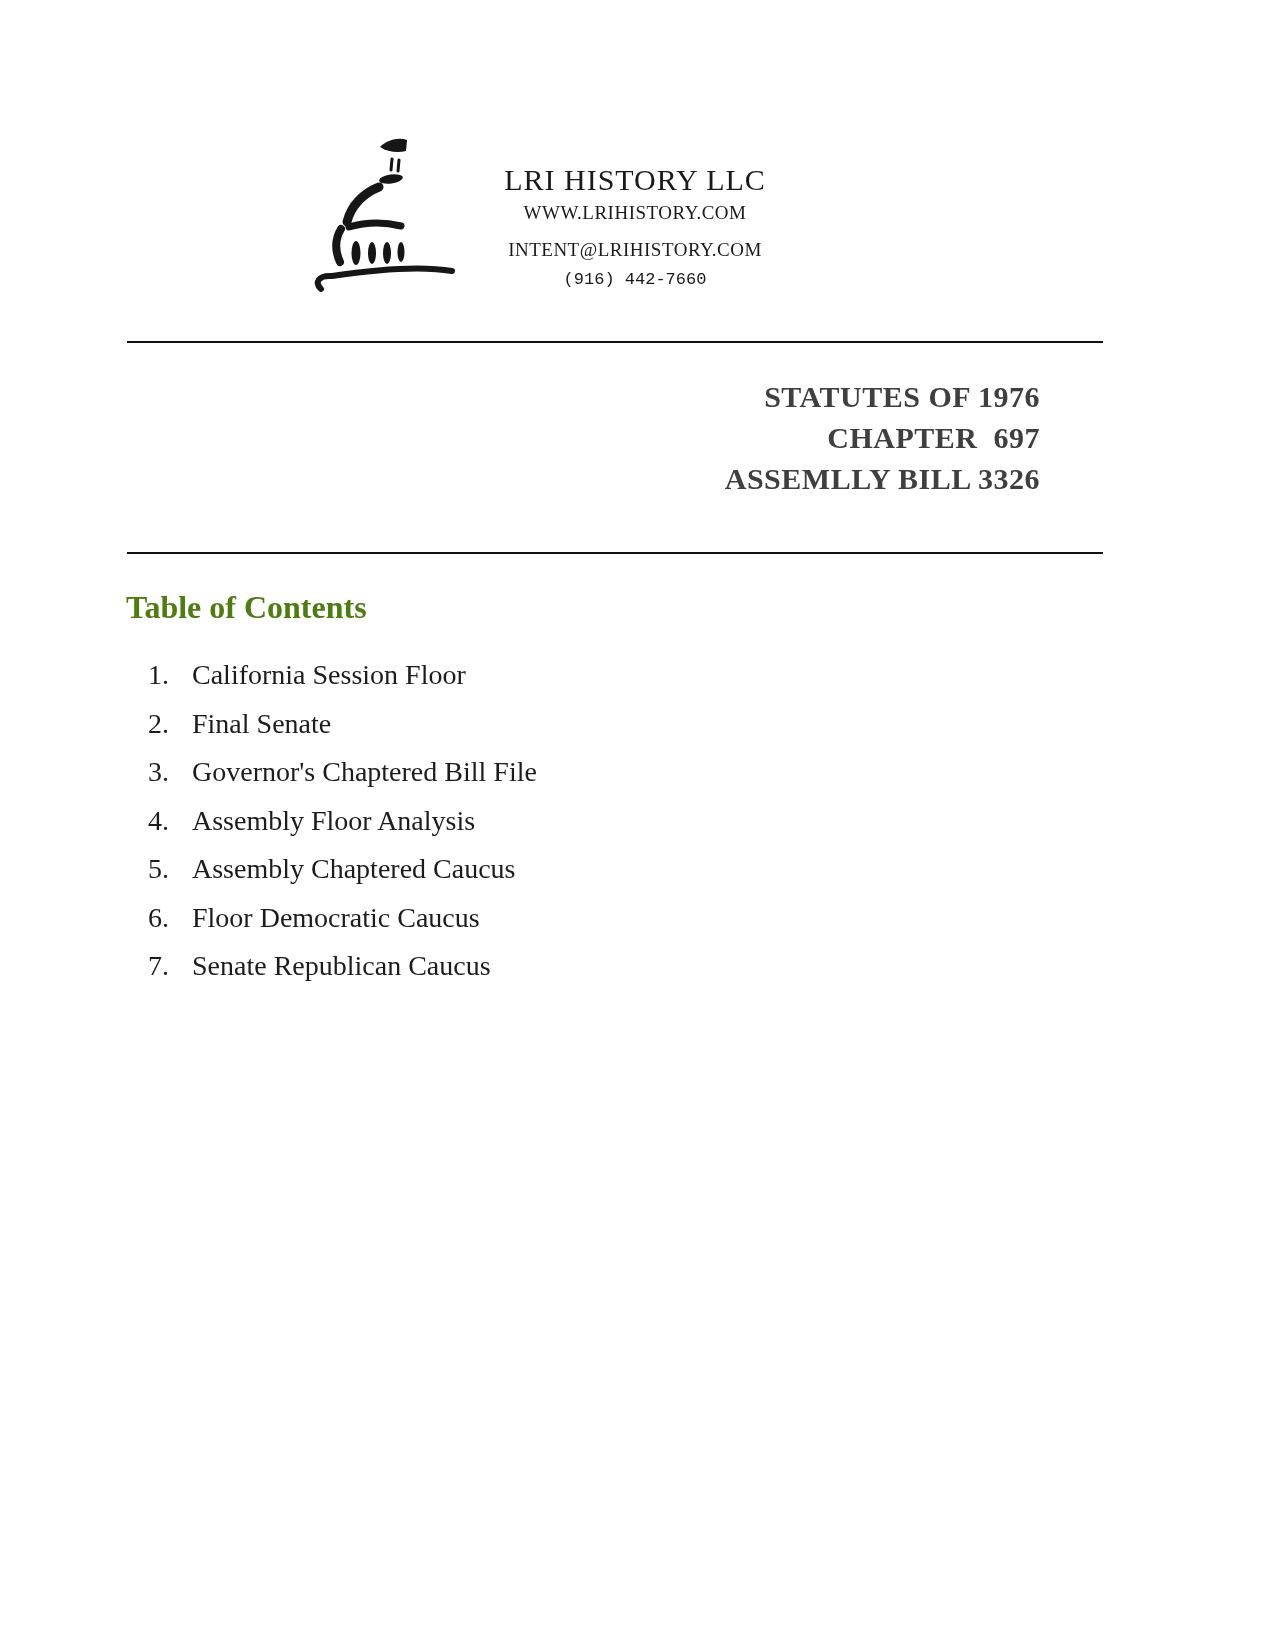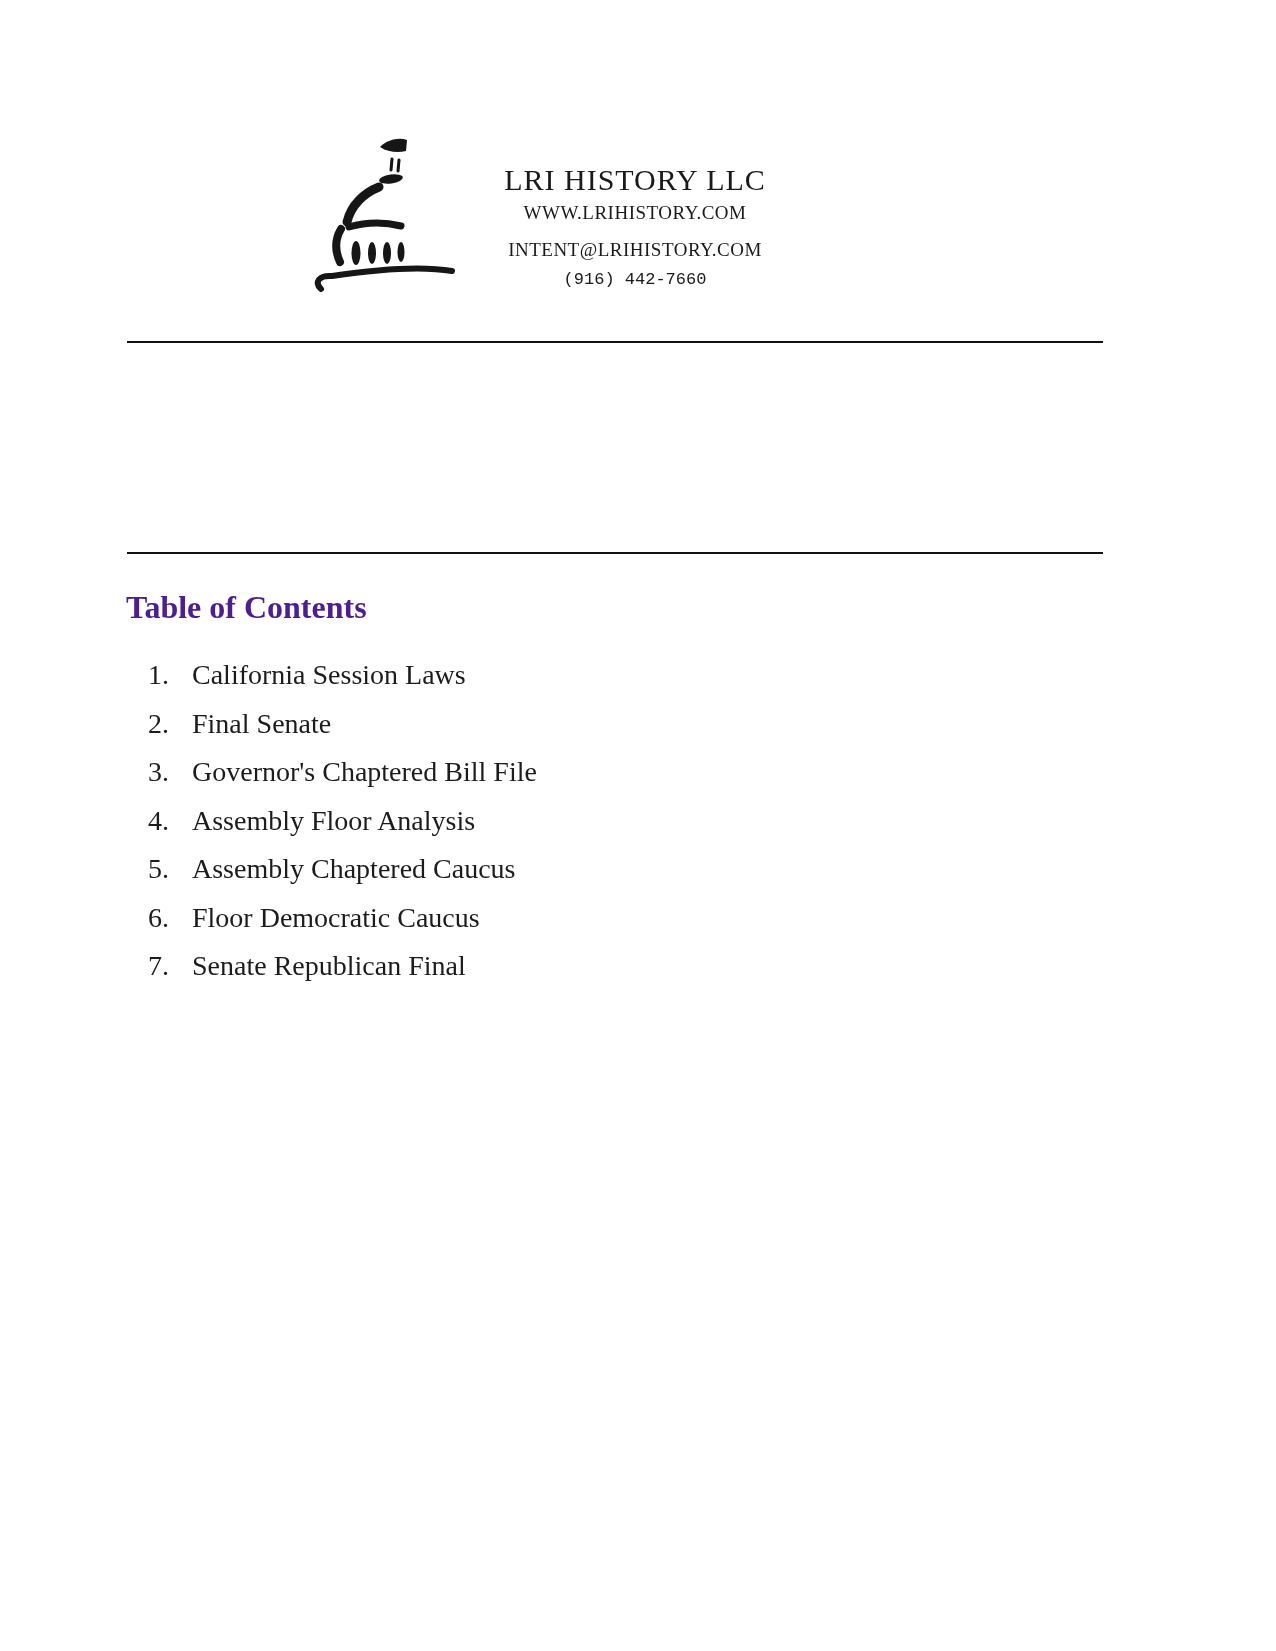--- a/index.html
+++ b/index.html
@@ -83,21 +83,21 @@
 
   
   .toc-heading {
     position: absolute;
     left: 126px;
     top: 587px;
     margin: 0;
     font-size: 32px;
     line-height: 40px;
     font-weight: bold;
-    color: #4c1d95;
+    color: #4d7c0f;
     white-space: nowrap;
   }
   .toc-list {
     position: absolute;
     left: 148px;
     top: 651px;
     margin: 0;
     padding: 0;
     list-style: none;
     font-size: 28px;
@@ -147,29 +147,34 @@
 
   <div class="letterhead">
     <div class="company">LRI HISTORY LLC</div>
     <div class="contact-line">WWW.LRIHISTORY.COM</div>
     <div class="contact-line first">INTENT@LRIHISTORY.COM</div>
     <div class="phone-line">(916) 442-7660</div>
   </div>
 
   <div class="rule rule-top"></div>
 
+  <div class="title-block">
+    <div class="title-line">STATUTES OF 1976</div>
+    <div class="title-line">CHAPTER  697</div>
+    <div class="title-line">ASSEMLLY BILL 3326</div>
+  </div>
 
   <div class="rule rule-bottom"></div>
 
   <h1 class="toc-heading">Table of Contents</h1>
 
   <ol class="toc-list">
     <li class="toc-item">
       <span class="toc-num">1.</span>
-      <span class="toc-label">California Session Laws</span>
+      <span class="toc-label">California Session Floor</span>
     </li>
     <li class="toc-item">
       <span class="toc-num">2.</span>
       <span class="toc-label">Final Senate</span>
     </li>
     <li class="toc-item">
       <span class="toc-num">3.</span>
       <span class="toc-label">Governor's Chaptered Bill File</span>
     </li>
     <li class="toc-item">
@@ -179,17 +184,17 @@
     <li class="toc-item">
       <span class="toc-num">5.</span>
       <span class="toc-label">Assembly Chaptered Caucus</span>
     </li>
     <li class="toc-item">
       <span class="toc-num">6.</span>
       <span class="toc-label">Floor Democratic Caucus</span>
     </li>
     <li class="toc-item">
       <span class="toc-num">7.</span>
-      <span class="toc-label">Senate Republican Final</span>
+      <span class="toc-label">Senate Republican Caucus</span>
     </li>
   </ol>
 
 </div>
 
 </body></html>

